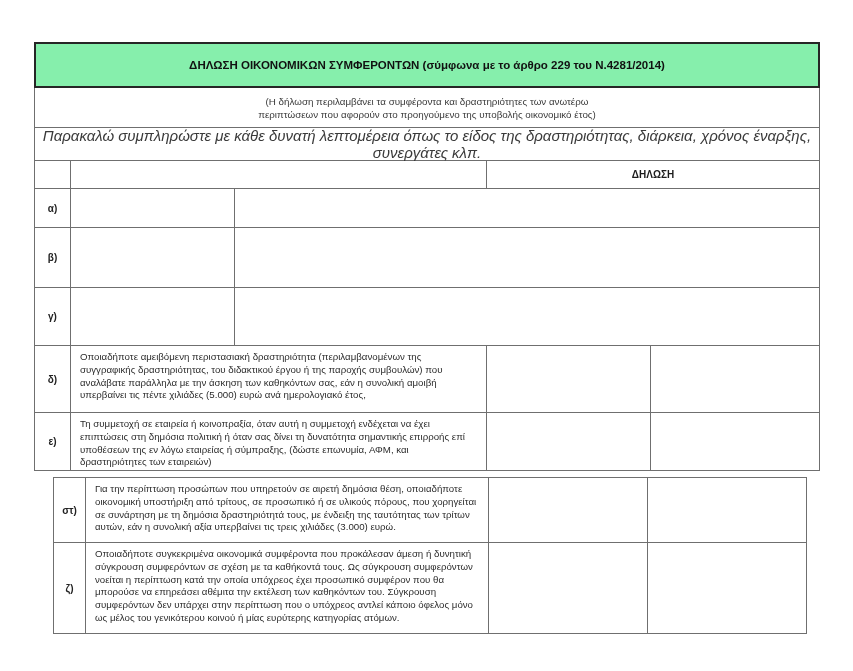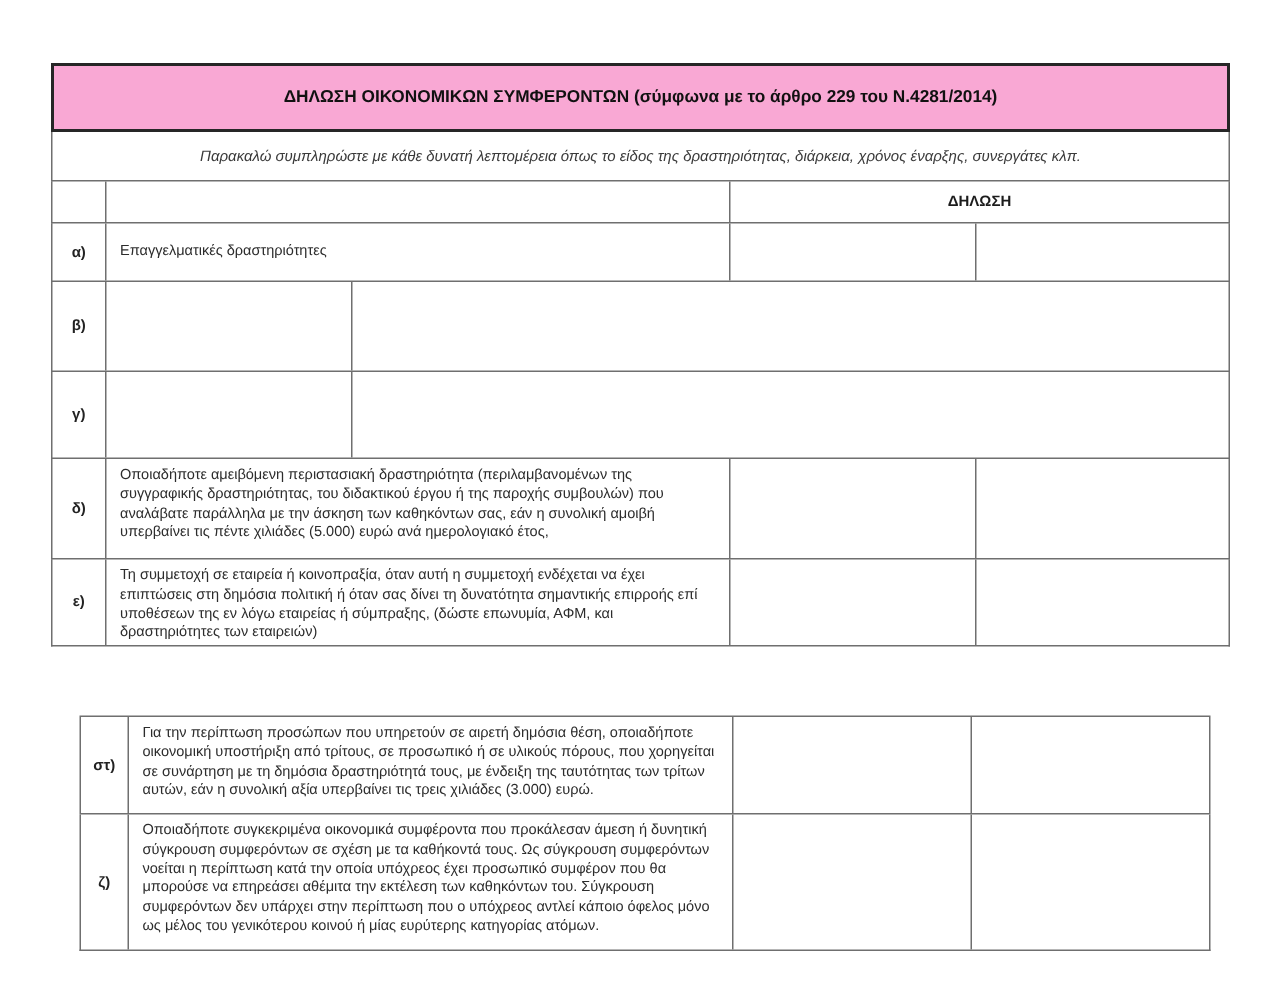--- a/index.html
+++ b/index.html
@@ -19,21 +19,21 @@
   .tbl {
     position: absolute;
     box-sizing: border-box;
   }
   .tbl-main { left: 34px; top: 42px; width: 786px; }
   .tbl-cont { left: 53px; top: 477px; width: 754px; }
 
   .band-title {
     box-sizing: border-box;
     height: 46px;
-    background: #f9a8d4;
+    background: #86efac;
     border: 2px solid #262626;
     display: flex;
     align-items: center;
     justify-content: center;
     text-align: center;
     font-weight: bold;
     font-size: 11.5px;
     color: #111;
   }
   .band-sub {
@@ -53,21 +53,21 @@
   .band-instr {
     box-sizing: border-box;
     height: 33px;
     border: 1px solid #6f6f6f;
     border-top: none;
     display: flex;
     align-items: center;
     justify-content: center;
     text-align: center;
     font-style: italic;
-    font-size: 10px;
+    font-size: 15px;
     color: #3a3a3a;
   }
   .grid-row {
     box-sizing: border-box;
     border: 1px solid #6f6f6f;
     border-top: none;
     display: flex;
     align-items: stretch;
   }
   .tbl-cont .grid-row.first { border-top: 1px solid #6f6f6f; }
@@ -122,34 +122,37 @@
 <body>
 
 <div class="page">
 
   <div class="tbl tbl-main">
 
     <div class="band-title">
       <span>ΔΗΛΩΣΗ ΟΙΚΟΝΟΜΙΚΩΝ ΣΥΜΦΕΡΟΝΤΩΝ (σύμφωνα με το άρθρο 229 του Ν.4281/2014)</span>
     </div>
 
+    <div class="band-sub">
+      <div>(Η δήλωση περιλαμβάνει τα συμφέροντα και δραστηριότητες των ανωτέρω</div>
+      <div>περιπτώσεων που αφορούν στο προηγούμενο της υποβολής οικονομικό έτος)</div>
+    </div>
 
     <div class="band-instr">
       <span>Παρακαλώ συμπληρώστε με κάθε δυνατή λεπτομέρεια όπως το είδος της δραστηριότητας, διάρκεια, χρόνος έναρξης, συνεργάτες κλπ.</span>
     </div>
 
     <div class="grid-row h-colhead">
       <div class="cell c-letter"></div>
       <div class="cell c-desc"></div>
       <div class="cell c-val head last">ΔΗΛΩΣΗ</div>
     </div>
 
     <div class="grid-row h-a">
       <div class="cell c-letter">α)</div>
-      <div class="cell c-desc vcenter">Επαγγελματικές δραστηριότητες</div>
       <div class="cell c-val"></div>
       <div class="cell c-val last"></div>
     </div>
 
     <div class="grid-row h-b">
       <div class="cell c-letter">β)</div>
       <div class="cell c-val"></div>
       <div class="cell c-val last"></div>
     </div>
 

